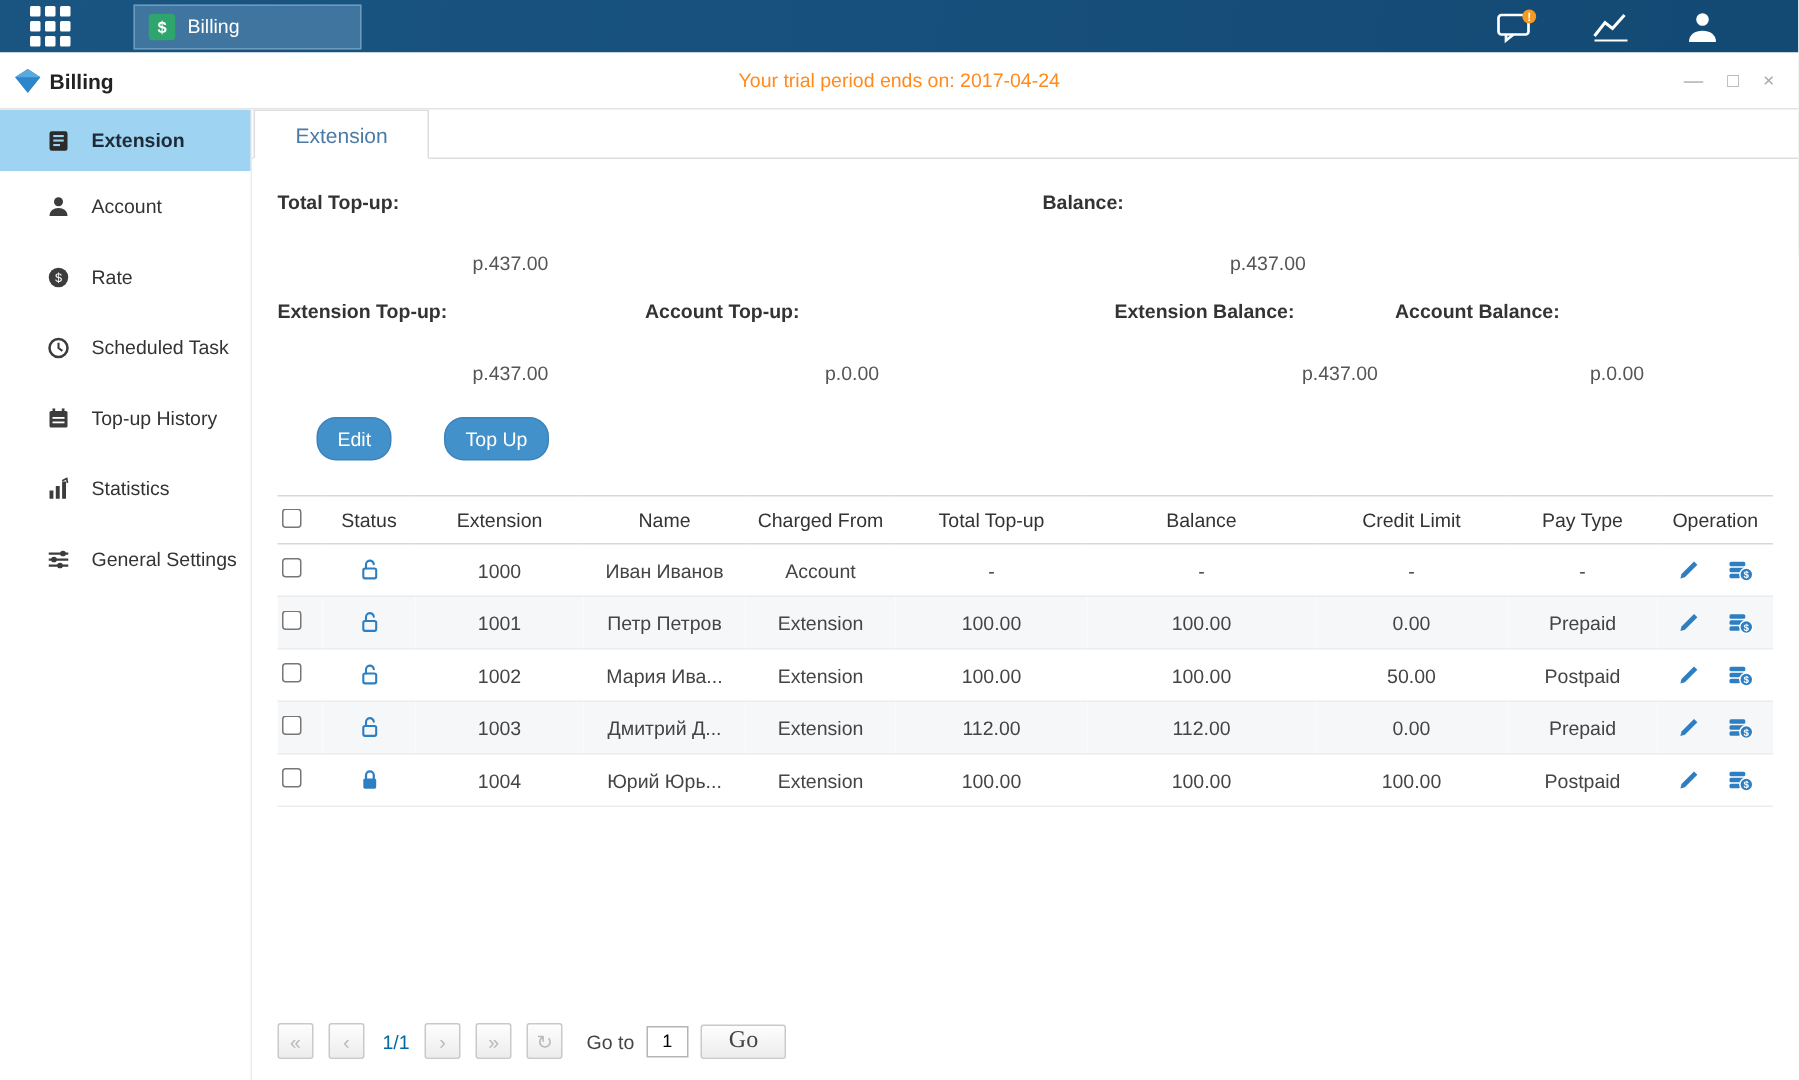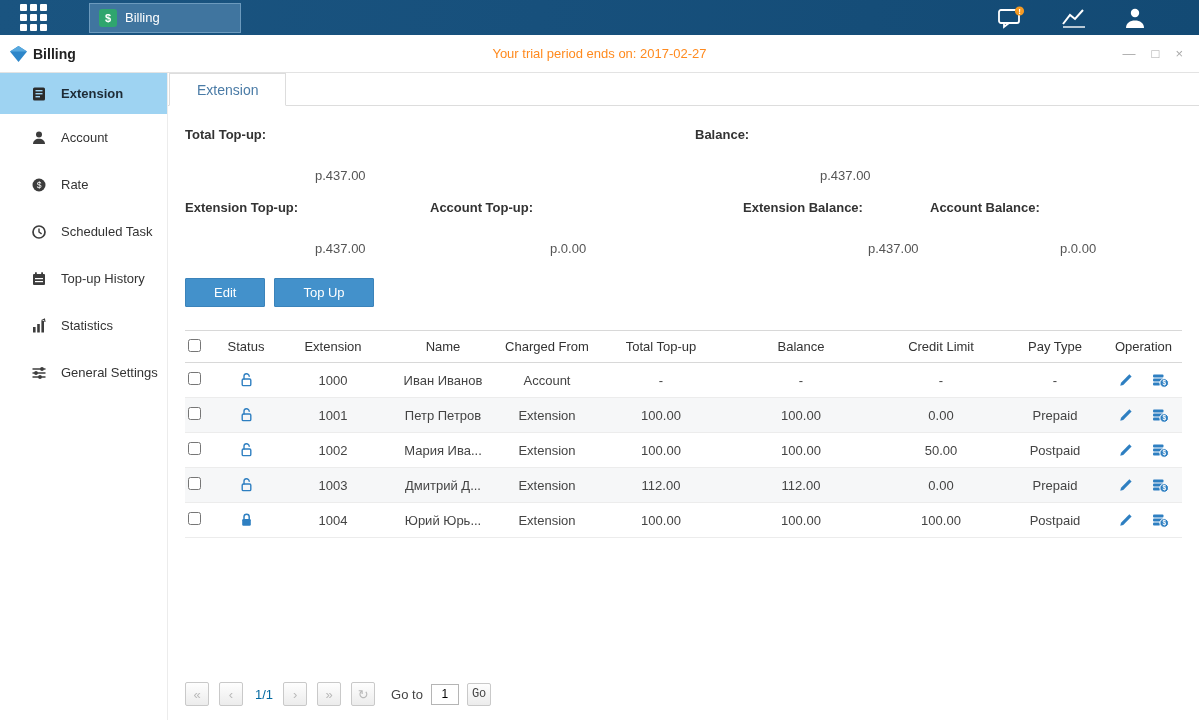--- a/index.html
+++ b/index.html
@@ -40,39 +40,39 @@
   .summary { margin-top:21px; font-size:13px; }
   .srow { display:flex; margin-bottom:17px;align-items:center; }
   .sfield { display:flex; flex:none; }
   .lbl { font-weight:bold; color:#333; display:inline-block; }
   .val { color:#555;margin-top:41px; }
   .fw510 { width:510px; } .fw245 { width:245px; } .fw265 { width:265px; } .fw235 { width:235px;padding-left:48px; }
   .lw130 { width:130px; } .lw125 { width:125px; } .lw120 { width:120px; }
 
   
   .btnrow { margin-top:5px; display:flex; gap:9px; }
-  .btn { background:#4391cb; color:#fff; font-size:13px; border:1px solid #3b83ba; padding:6px 28px; border-radius:1px; cursor:pointer; font-family:inherit; }
+  .btn { background:#4391cb; color:#fff; font-size:13px; border:1px solid #3b83ba; padding:6px 13px; border-radius:13px; cursor:pointer; font-family:inherit;margin-left:26px; }
 
   
   table { width:100%; border-collapse:collapse; font-size:13px; color:#444; margin-top:23px; table-layout:fixed; }
   thead th { border-top:1px solid #d8d8d8; border-bottom:1px solid #d8d8d8; height:32px; font-weight:normal; color:#333; text-align:center; }
   tbody td { height:35px; border-bottom:1px solid #ececec; text-align:center; overflow:hidden; white-space:nowrap; }
   tbody tr:nth-child(even) { background:#f6f7f8; }
   th.chk, td.chk { text-align:left; padding-left:3px; }
   input[type=checkbox] { width:13px; height:13px; margin:0; cursor:pointer; }
   .ops span { display:inline-flex; margin:0 8px; cursor:pointer; vertical-align:middle; }
   .lockwrap { display:inline-flex; vertical-align:middle; }
 
   
   .pagination { margin-top:auto; display:flex; align-items:center; padding:10px 0 14px 0; font-size:13px; color:#444; flex:none; }
   .pgbtn { width:24px; height:24px; border:1px solid #c9c9c9; border-radius:2px; background:linear-gradient(#fefefe,#ececec); color:#b9b9b9; display:flex; align-items:center; justify-content:center; font-size:13px; margin-right:10px; cursor:pointer; flex:none; }
   .pg-ind { margin:0 10px 0 2px; color:#0369a1; }
   .goto-label { margin:0 8px 0 6px; }
   .goto-input { width:28px; height:21px; border:1px solid #b5b5b5; text-align:center; font-size:12px; font-family:inherit; }
-  .go-btn { height:23px; border:1px solid #c9c9c9; border-radius:2px; background:linear-gradient(#fefefe,#ececec); color:#444; font-size:12px; padding:0 4px; margin-left:8px; cursor:pointer; font-family:Liberation Mono, monospace; }
+  .go-btn { height:23px; border:1px solid #c9c9c9; border-radius:2px; background:linear-gradient(#fefefe,#ececec); color:#444; font-size:16px; padding:0 18px; margin-left:8px; cursor:pointer; font-family:Liberation Serif, serif; }
   .pg-right { margin-left:auto; display:flex; align-items:center; gap:10px; }
   .pagesize { width:48px; height:23px; border:1px solid #a9becd; background:#fff; display:flex; align-items:center; cursor:pointer; }
   .pagesize .ps-val { flex:1; padding-left:8px; font-size:12px; }
   .pagesize .caret { width:16px; border-left:1px solid #c9d6e0; font-size:7px; color:#666; display:flex; align-items:center; justify-content:center; height:100%; }
 </style>
 </head>
 <body>
 
 <div class="app">
 
@@ -113,21 +113,21 @@
       <span class="tb-icon">
         <svg width="24" height="22" viewBox="0 0 24 22">
             <circle cx="12" cy="6" r="4.2" fill="#fff"></circle>
             <path d="M3 21c0-5 4-7.5 9-7.5s9 2.5 9 7.5z" fill="#fff"></path>
           </svg>
       </span>
     </div>
   </div>
 
   <div class="titlebar">
-    <span class="trial">Your trial period ends on: 2017-02-27</span>
+    <span class="trial">Your trial period ends on: 2017-04-24</span>
     <span class="logo">
       <svg width="17" height="16" viewBox="0 0 17 16">
           <polygon points="8.5,0 17,5.5 8.5,16 0,5.5" fill="#2d86c9"></polygon>
           <polygon points="8.5,0 17,5.5 0,5.5" fill="#58a9df"></polygon>
         </svg>
     </span>
     <span class="title-text">Billing</span>
     <div class="win-controls">
       <span>—</span>
       <span>□</span>

